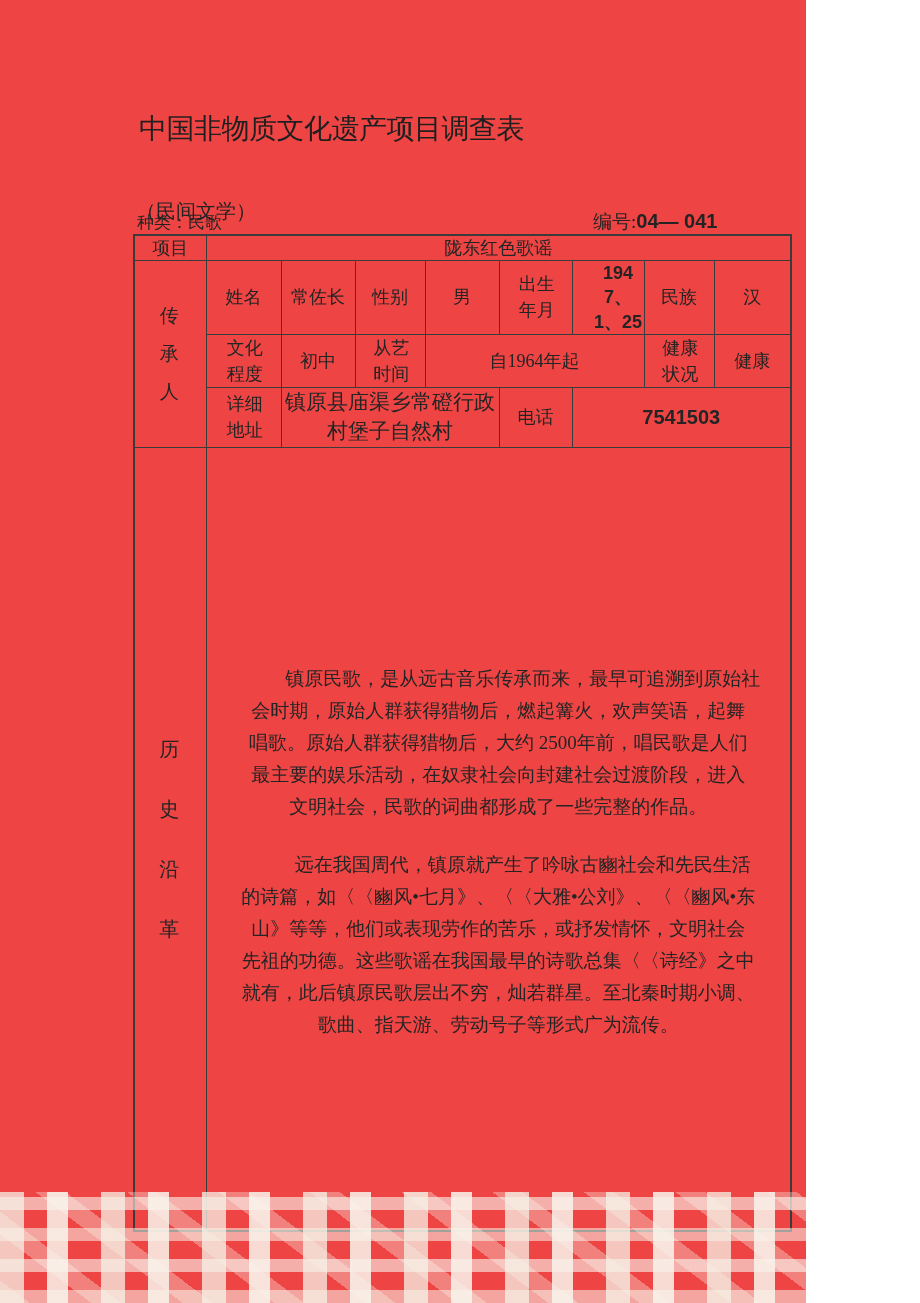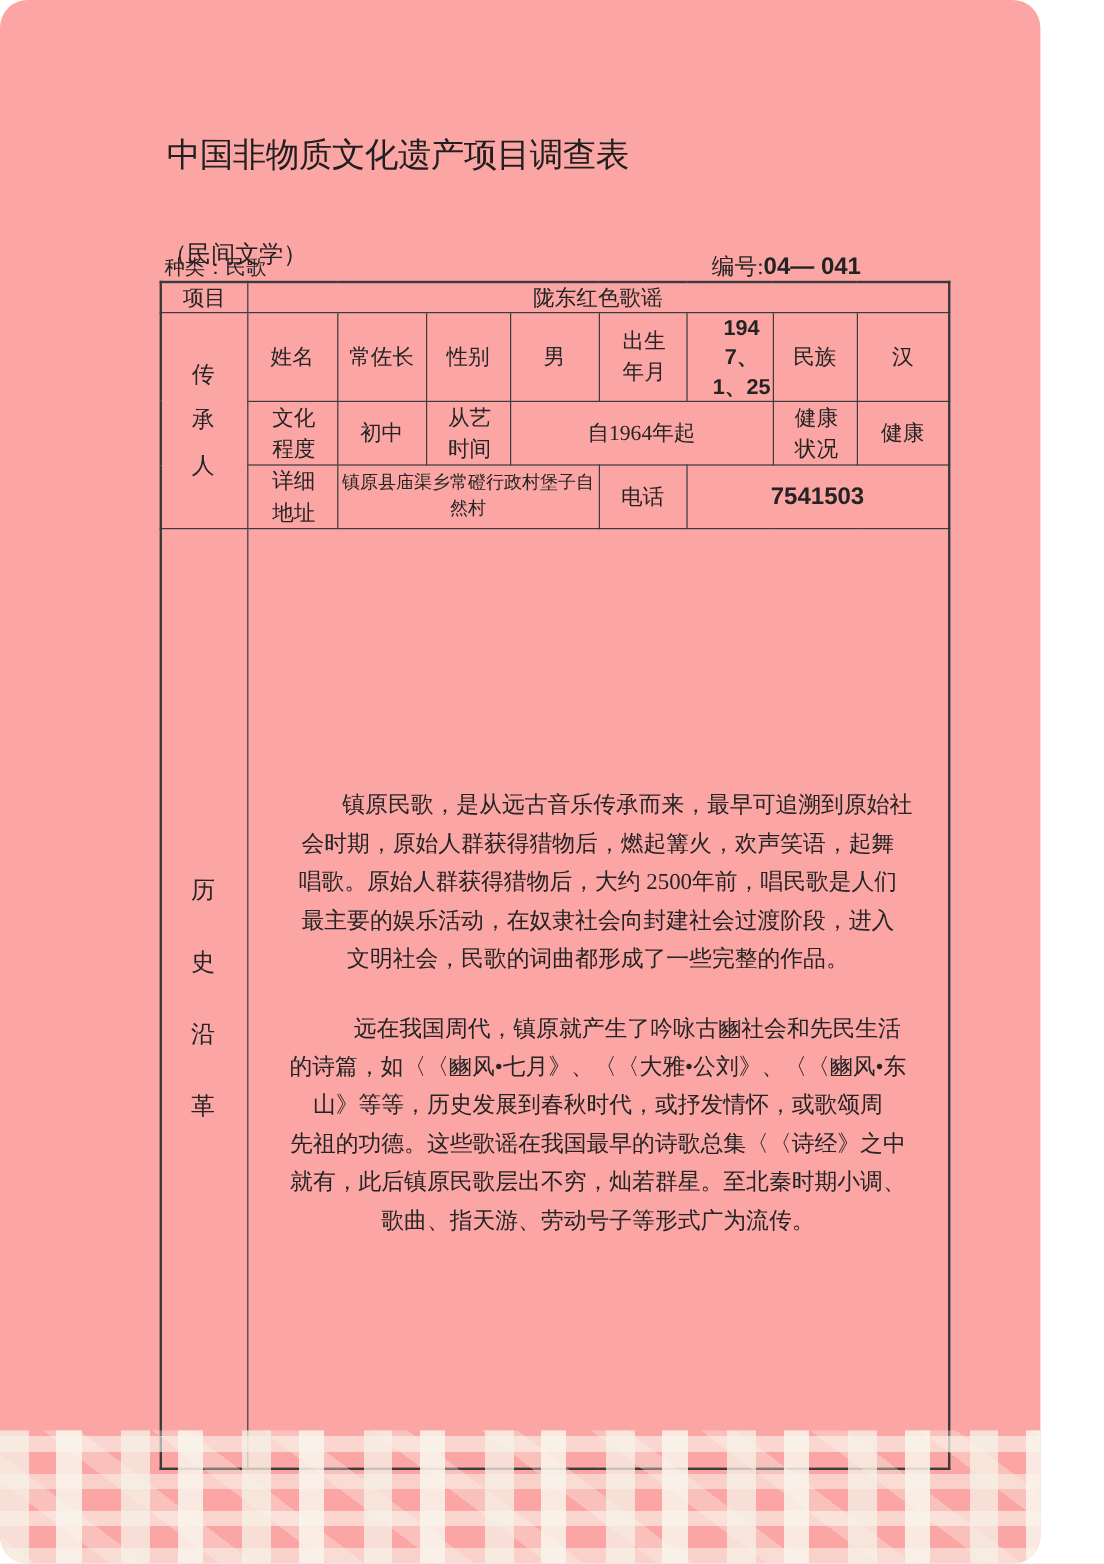--- a/index.html
+++ b/index.html
@@ -1,23 +1,22 @@
 <!DOCTYPE html>
 <html><head>
 <meta charset="utf-8">
 <style>
   html,body{margin:0;padding:0;background:#ffffff;}
   .page{
     position:relative;
-    width:867px;height:1303px;
-    background:#fca5a5;
+    width:806px;height:1303px;
+    background:#ef4444;
     font-family:"Liberation Serif","DejaVu Serif",serif;
     color:#242424;
     overflow:hidden;
-    border-radius:23px;
   }
   .title{
     position:absolute;left:139px;top:110px;
     font-size:28px;font-weight:500;letter-spacing:-0.5px;
     color:#1f1f1f;margin:0;
   }
   .subtitle{
     position:absolute;left:136px;top:182px;
     font-size:20px;color:#232323;margin-top:16px;
   }
@@ -62,21 +61,21 @@
     font-size:20px;line-height:60px;
   }
   .lbl2{
     display:inline-block;width:2.15em;
     word-break:break-all;line-height:1.45;
     text-align:right;vertical-align:middle;
   }
   td.birth-cell .num{display:inline-block;max-width:66px;line-height:1.35;font-size:18px;word-break:break-all;margin-left:20px;}
   td.addr-cell{
     text-align:left;vertical-align:middle;
-    padding:2px 8px 2px 7px;line-height:1.4;font-size:15px;
+    padding:2px 8px 2px 7px;line-height:1.4;font-size:21px;
   }
   td.phone-cell .num{font-size:20px;}
   td.career-cell{font-size:18px;}
   td.hist-cell{
     vertical-align:top;text-align:left;
     padding:222px 70px 0 3px;
   }
   .hist-line{
     font-size:19px;line-height:32px;white-space:nowrap;
   }
@@ -165,21 +164,21 @@
           <div class="vert-hist">历史沿革</div>
         </td>
         <td class="hist-cell" colspan="8">
           <div class="hist-line ind">镇原民歌，是从远古音乐传承而来，最早可追溯到原始社</div>
           <div class="hist-line">会时期，原始人群获得猎物后，燃起篝火，欢声笑语，起舞</div>
           <div class="hist-line">唱歌。原始人群获得猎物后，大约 2500年前，唱民歌是人们</div>
           <div class="hist-line">最主要的娱乐活动，在奴隶社会向封建社会过渡阶段，进入</div>
           <div class="hist-line">文明社会，民歌的词曲都形成了一些完整的作品。</div>
           <div class="hist-line ind">远在我国周代，镇原就产生了吟咏古豳社会和先民生活</div>
           <div class="hist-line">的诗篇，如〈〈豳风•七月》、〈〈大雅•公刘》、〈〈豳风•东</div>
-          <div class="hist-line">山》等等，历史发展到春秋时代，或抒发情怀，或歌颂周</div>
+          <div class="hist-line">山》等等，他们或表现劳作的苦乐，或抒发情怀，文明社会</div>
           <div class="hist-line">先祖的功德。这些歌谣在我国最早的诗歌总集〈〈诗经》之中</div>
           <div class="hist-line">就有，此后镇原民歌层出不穷，灿若群星。至北秦时期小调、</div>
           <div class="hist-line">歌曲、指天游、劳动号子等形式广为流传。</div>
         </td>
       </tr>
     </tbody>
   </table>
 
   <div class="texture-band"></div>
 

